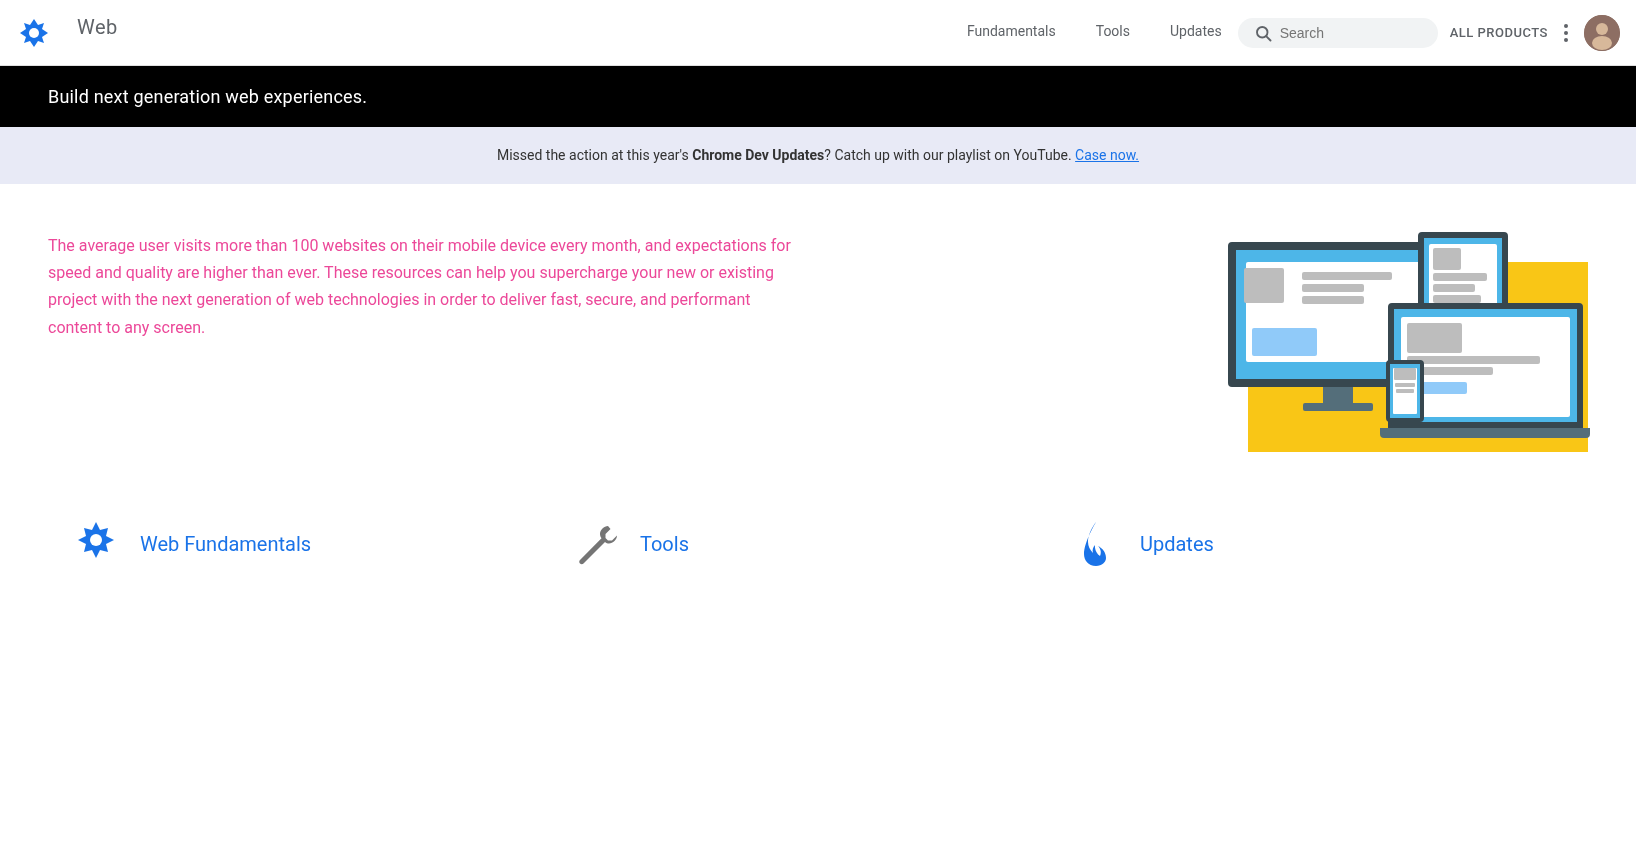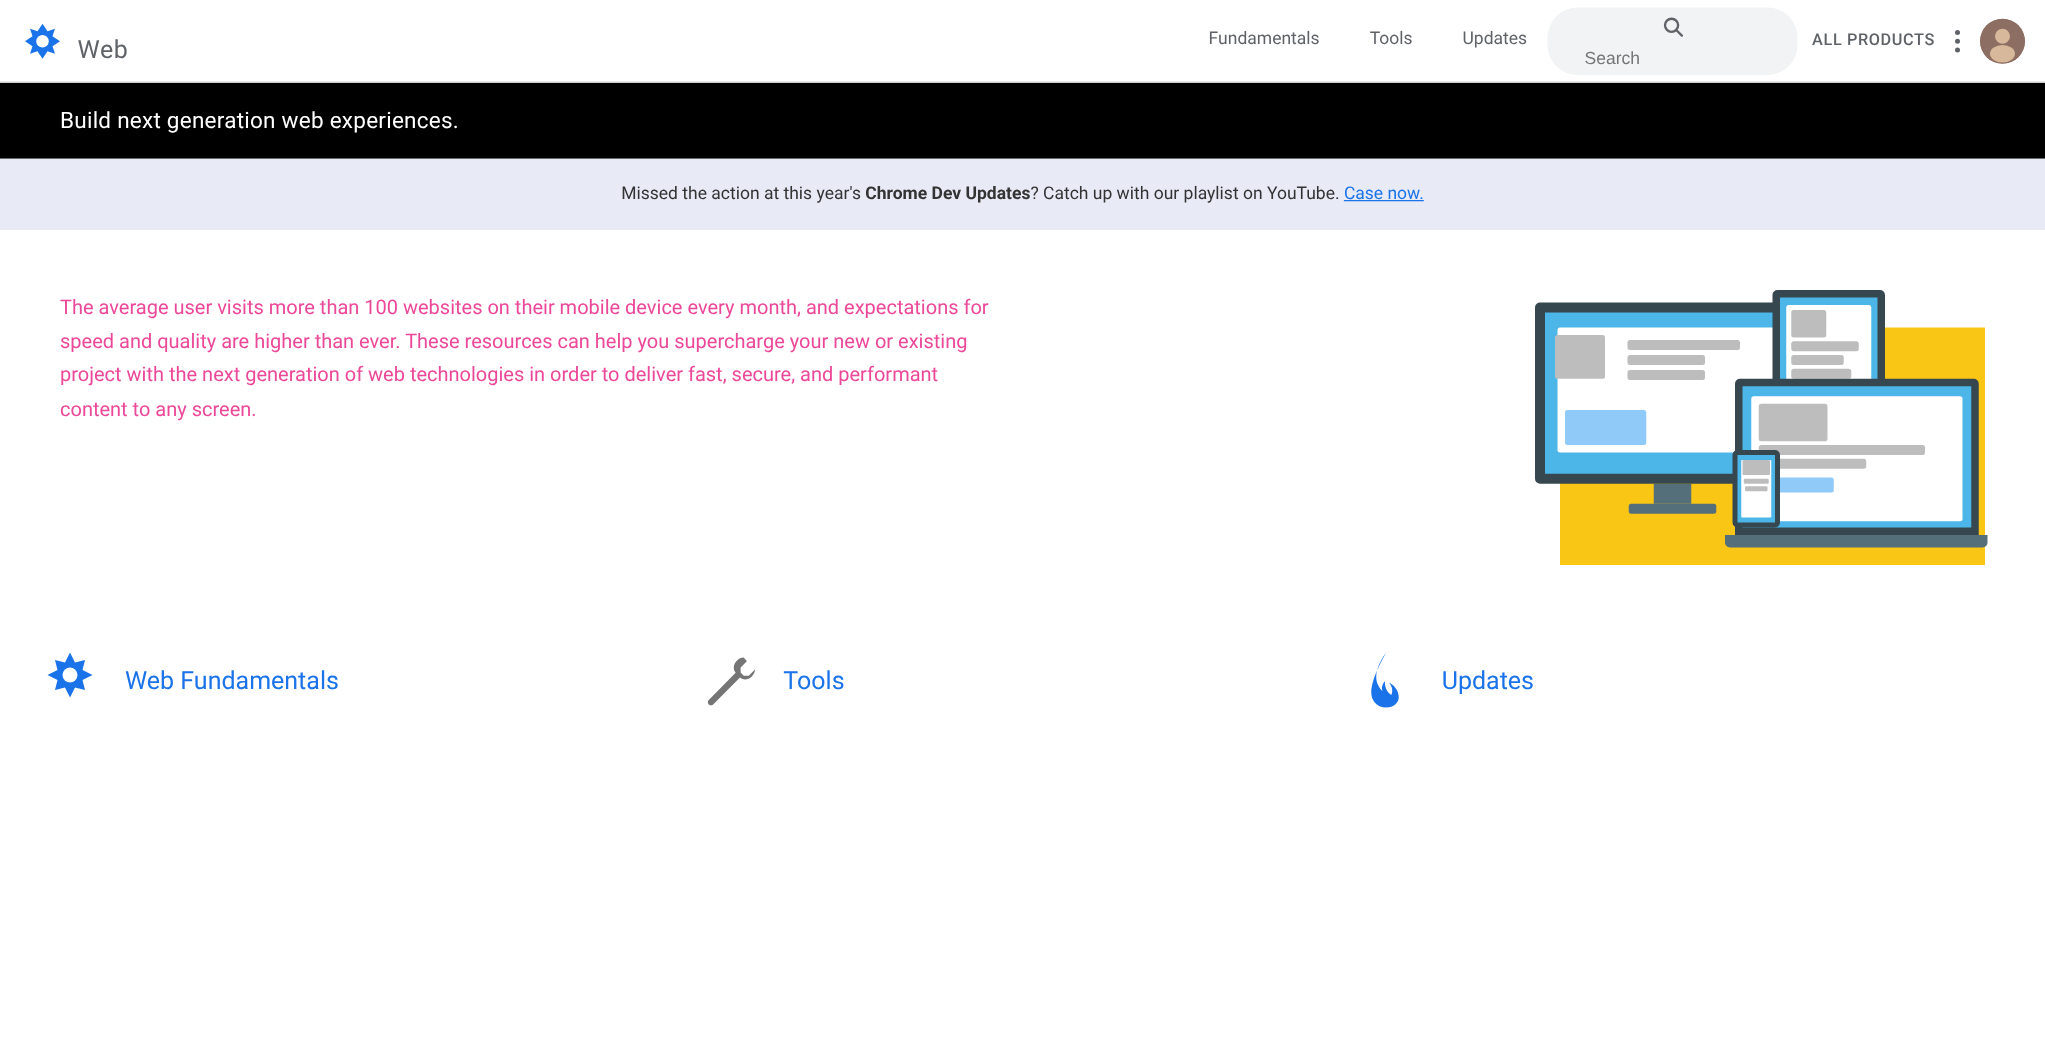--- a/index.html
+++ b/index.html
@@ -10,22 +10,22 @@
       display: flex;
       align-items: center;
       height: 66px;
       background: #fff;
       border-bottom: 1px solid #e0e0e0;
       padding: 0 16px;
       position: relative;
     }
     .nav-logo {
       display: flex;
-      align-items: flex-end;
-      gap: 10px;
+      align-items: flex-start;
+      gap: 25px;
       margin-right: 24px;
     }
     .nav-logo-icon {
       width: 36px;
       height: 36px;
       color: #1a73e8;
     }
     .nav-logo-text {
       font-size: 20px;
       color: #5f6368;
@@ -57,21 +57,20 @@
       gap: 12px;
     }
     .search-container {
       display: flex;
       align-items: center;
       background: #f1f3f4;
       border-radius: 24px;
       padding: 6px 16px;
       gap: 8px;
       width: 200px;
-      flex-direction: column;
     }
     .search-icon-wrap {
       color: #5f6368;
       display: flex;
       align-items: center;
     }
     .search-input {
       border: none;
       background: transparent;
       outline: none;
@@ -331,21 +330,21 @@
       background: #546e7a;
       width: 210px;
       height: 10px;
       border-radius: 0 0 4px 4px;
       margin-left: -8px;
     }
 
     
     .bottom-nav {
       display: flex;
-      padding: 32px 28px 16px;
+      padding: 32px 68px 16px;
       gap: 0;
     }
     .bottom-nav-item {
       display: flex;
       align-items: center;
       gap: 16px;
       flex: 1;
     }
     .bottom-nav-icon {
       width: 56px;

